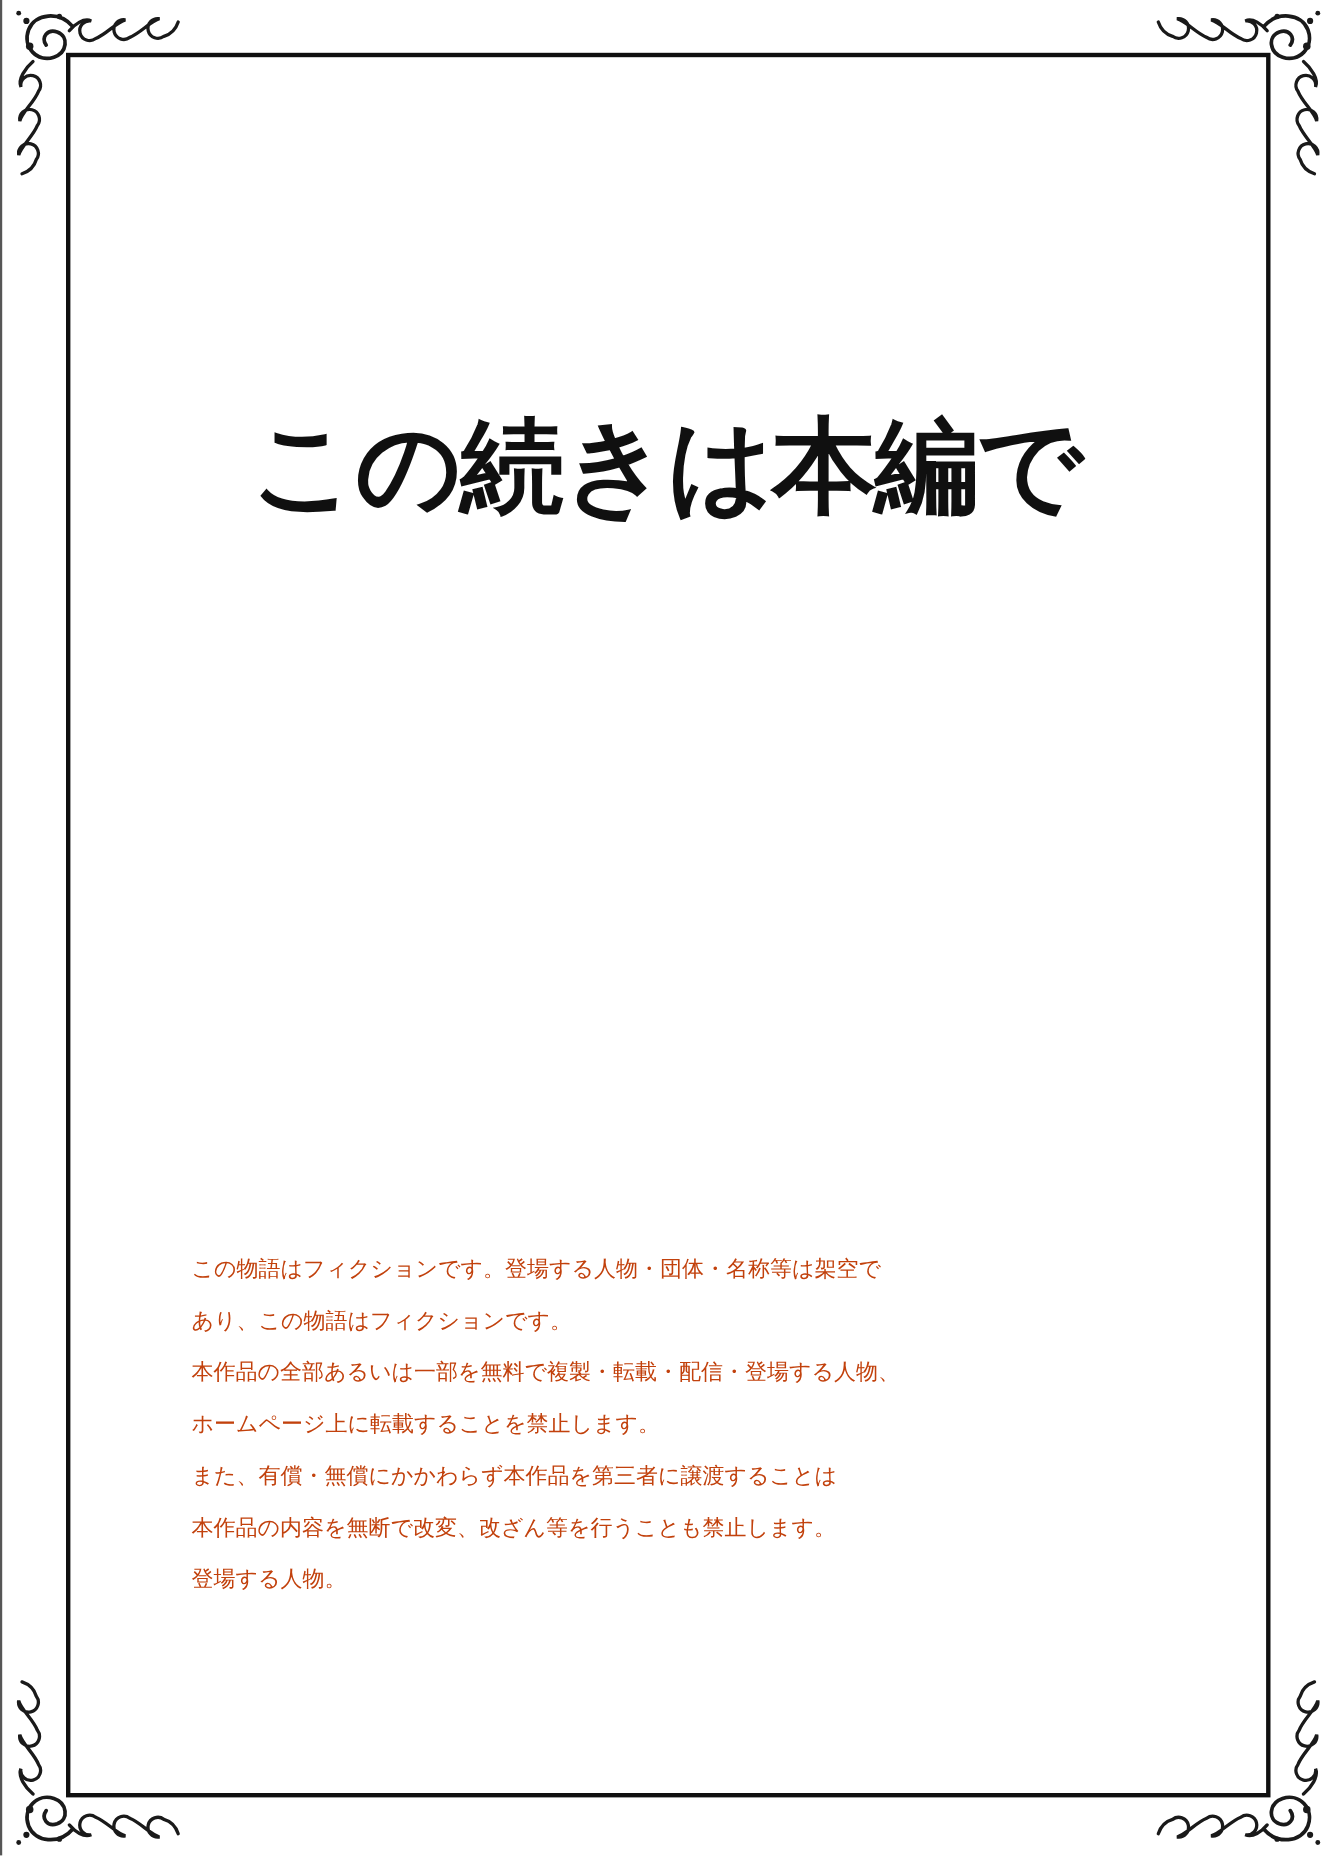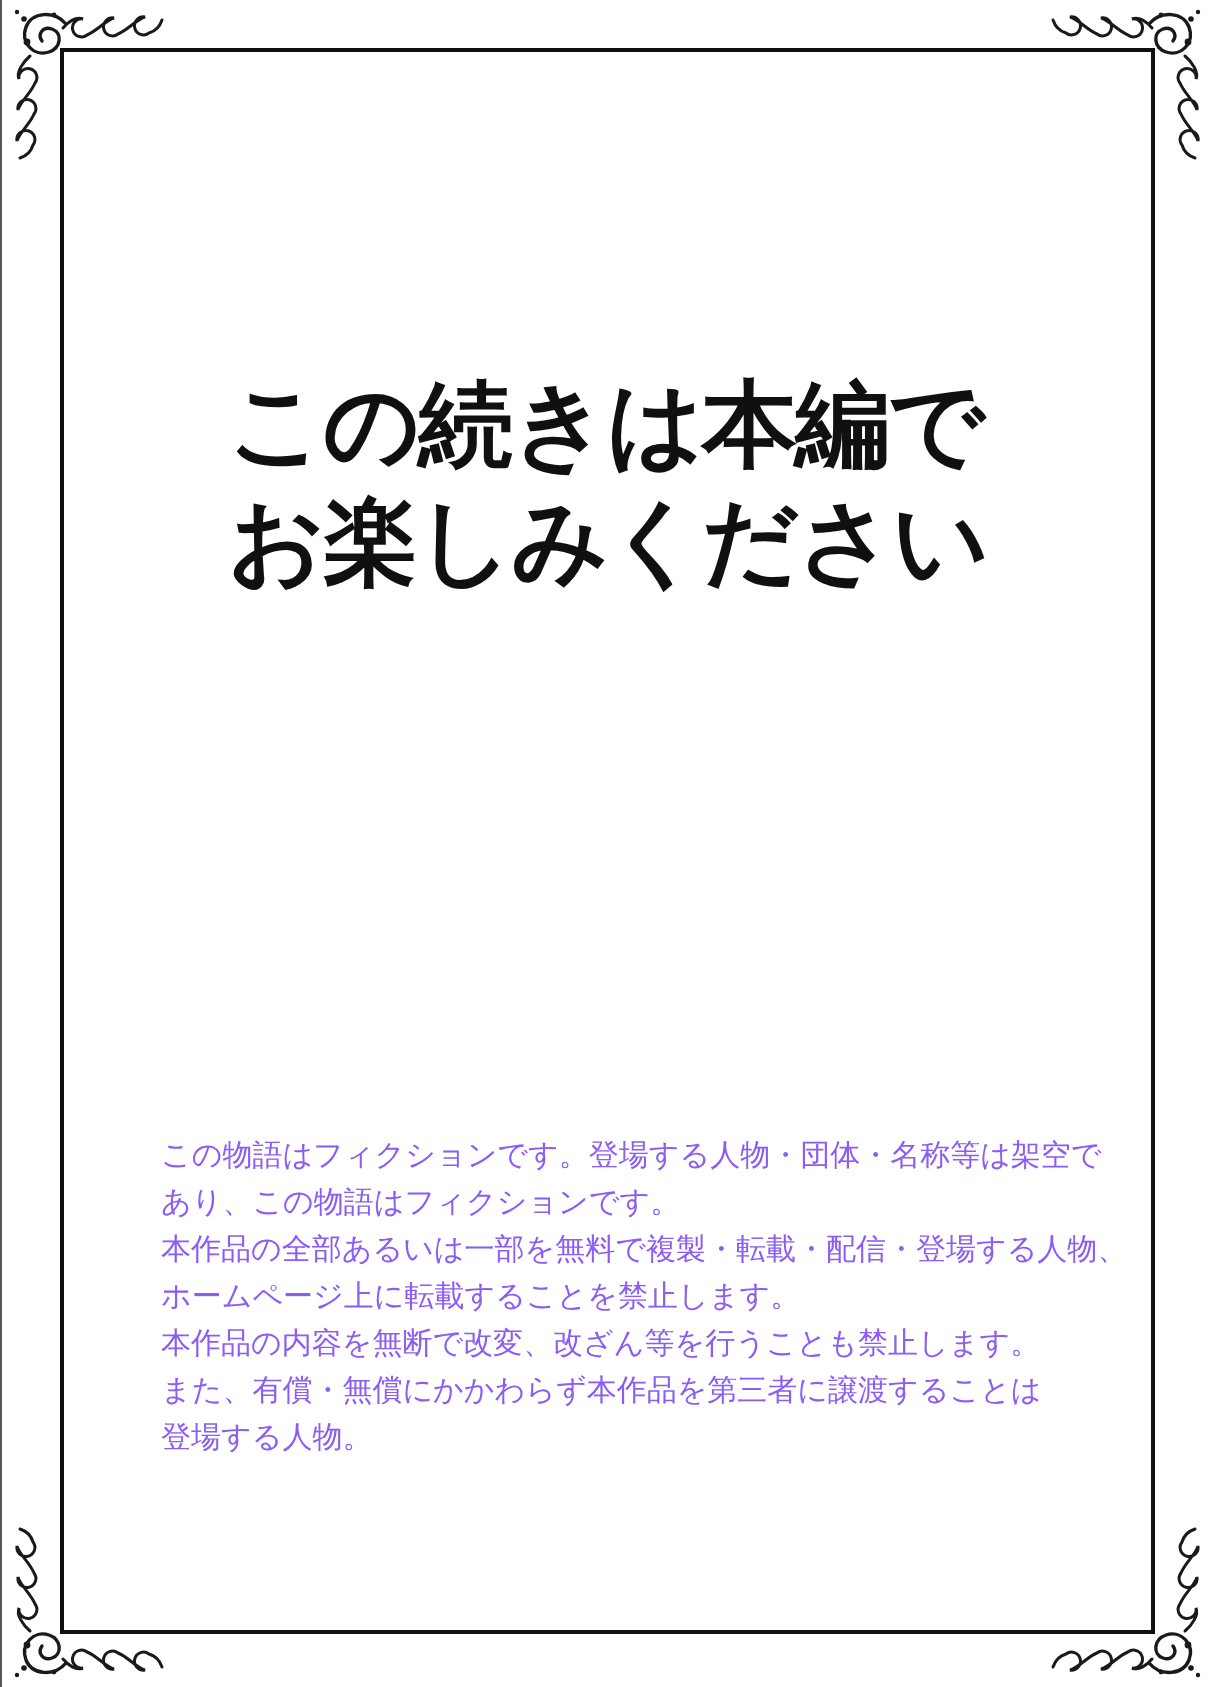--- a/index.html
+++ b/index.html
@@ -40,24 +40,24 @@
     left:228px; top:366px;
     color:#101010;
     font-size:95px;
     line-height:117px;
     font-weight:bold;
     letter-spacing:-2px;
     white-space:nowrap;
   }
   .disclaimer-block{
     position:absolute;
-    left:161px; top:1131px;
+    left:174px; top:1131px;
     width:830px;
-    color:#8b5cf6;
-    font-size:30px;
+    color:#c2410c;
+    font-size:20px;
     line-height:47px;
     font-weight:normal;
     letter-spacing:0px;
   }
   .disclaimer-block .line{ white-space:nowrap; }
 </style>
 </head>
 <body>
 
 <div class="page">
@@ -125,26 +125,25 @@
         <circle cx="13" cy="8" r="2.2"></circle>
         <circle cx="20" cy="15" r="2.8"></circle>
         <circle cx="23" cy="38" r="3.4"></circle>
         <circle cx="50" cy="11" r="2.4"></circle>
       </g>
     </svg>
   </div>
 
   <div class="title-block">
     <div class="line">この続きは本編で</div>
-    <div class="line">お楽しみください</div>
   </div>
 
   <div class="disclaimer-block">
     <div class="line">この物語はフィクションです。登場する人物・団体・名称等は架空で</div>
     <div class="line">あり、この物語はフィクションです。</div>
     <div class="line">本作品の全部あるいは一部を無料で複製・転載・配信・登場する人物、</div>
     <div class="line">ホームページ上に転載することを禁止します。</div>
+    <div class="line">また、有償・無償にかかわらず本作品を第三者に譲渡することは</div>
     <div class="line">本作品の内容を無断で改変、改ざん等を行うことも禁止します。</div>
-    <div class="line">また、有償・無償にかかわらず本作品を第三者に譲渡することは</div>
     <div class="line">登場する人物。</div>
   </div>
 
 </div>
 
 </body></html>

